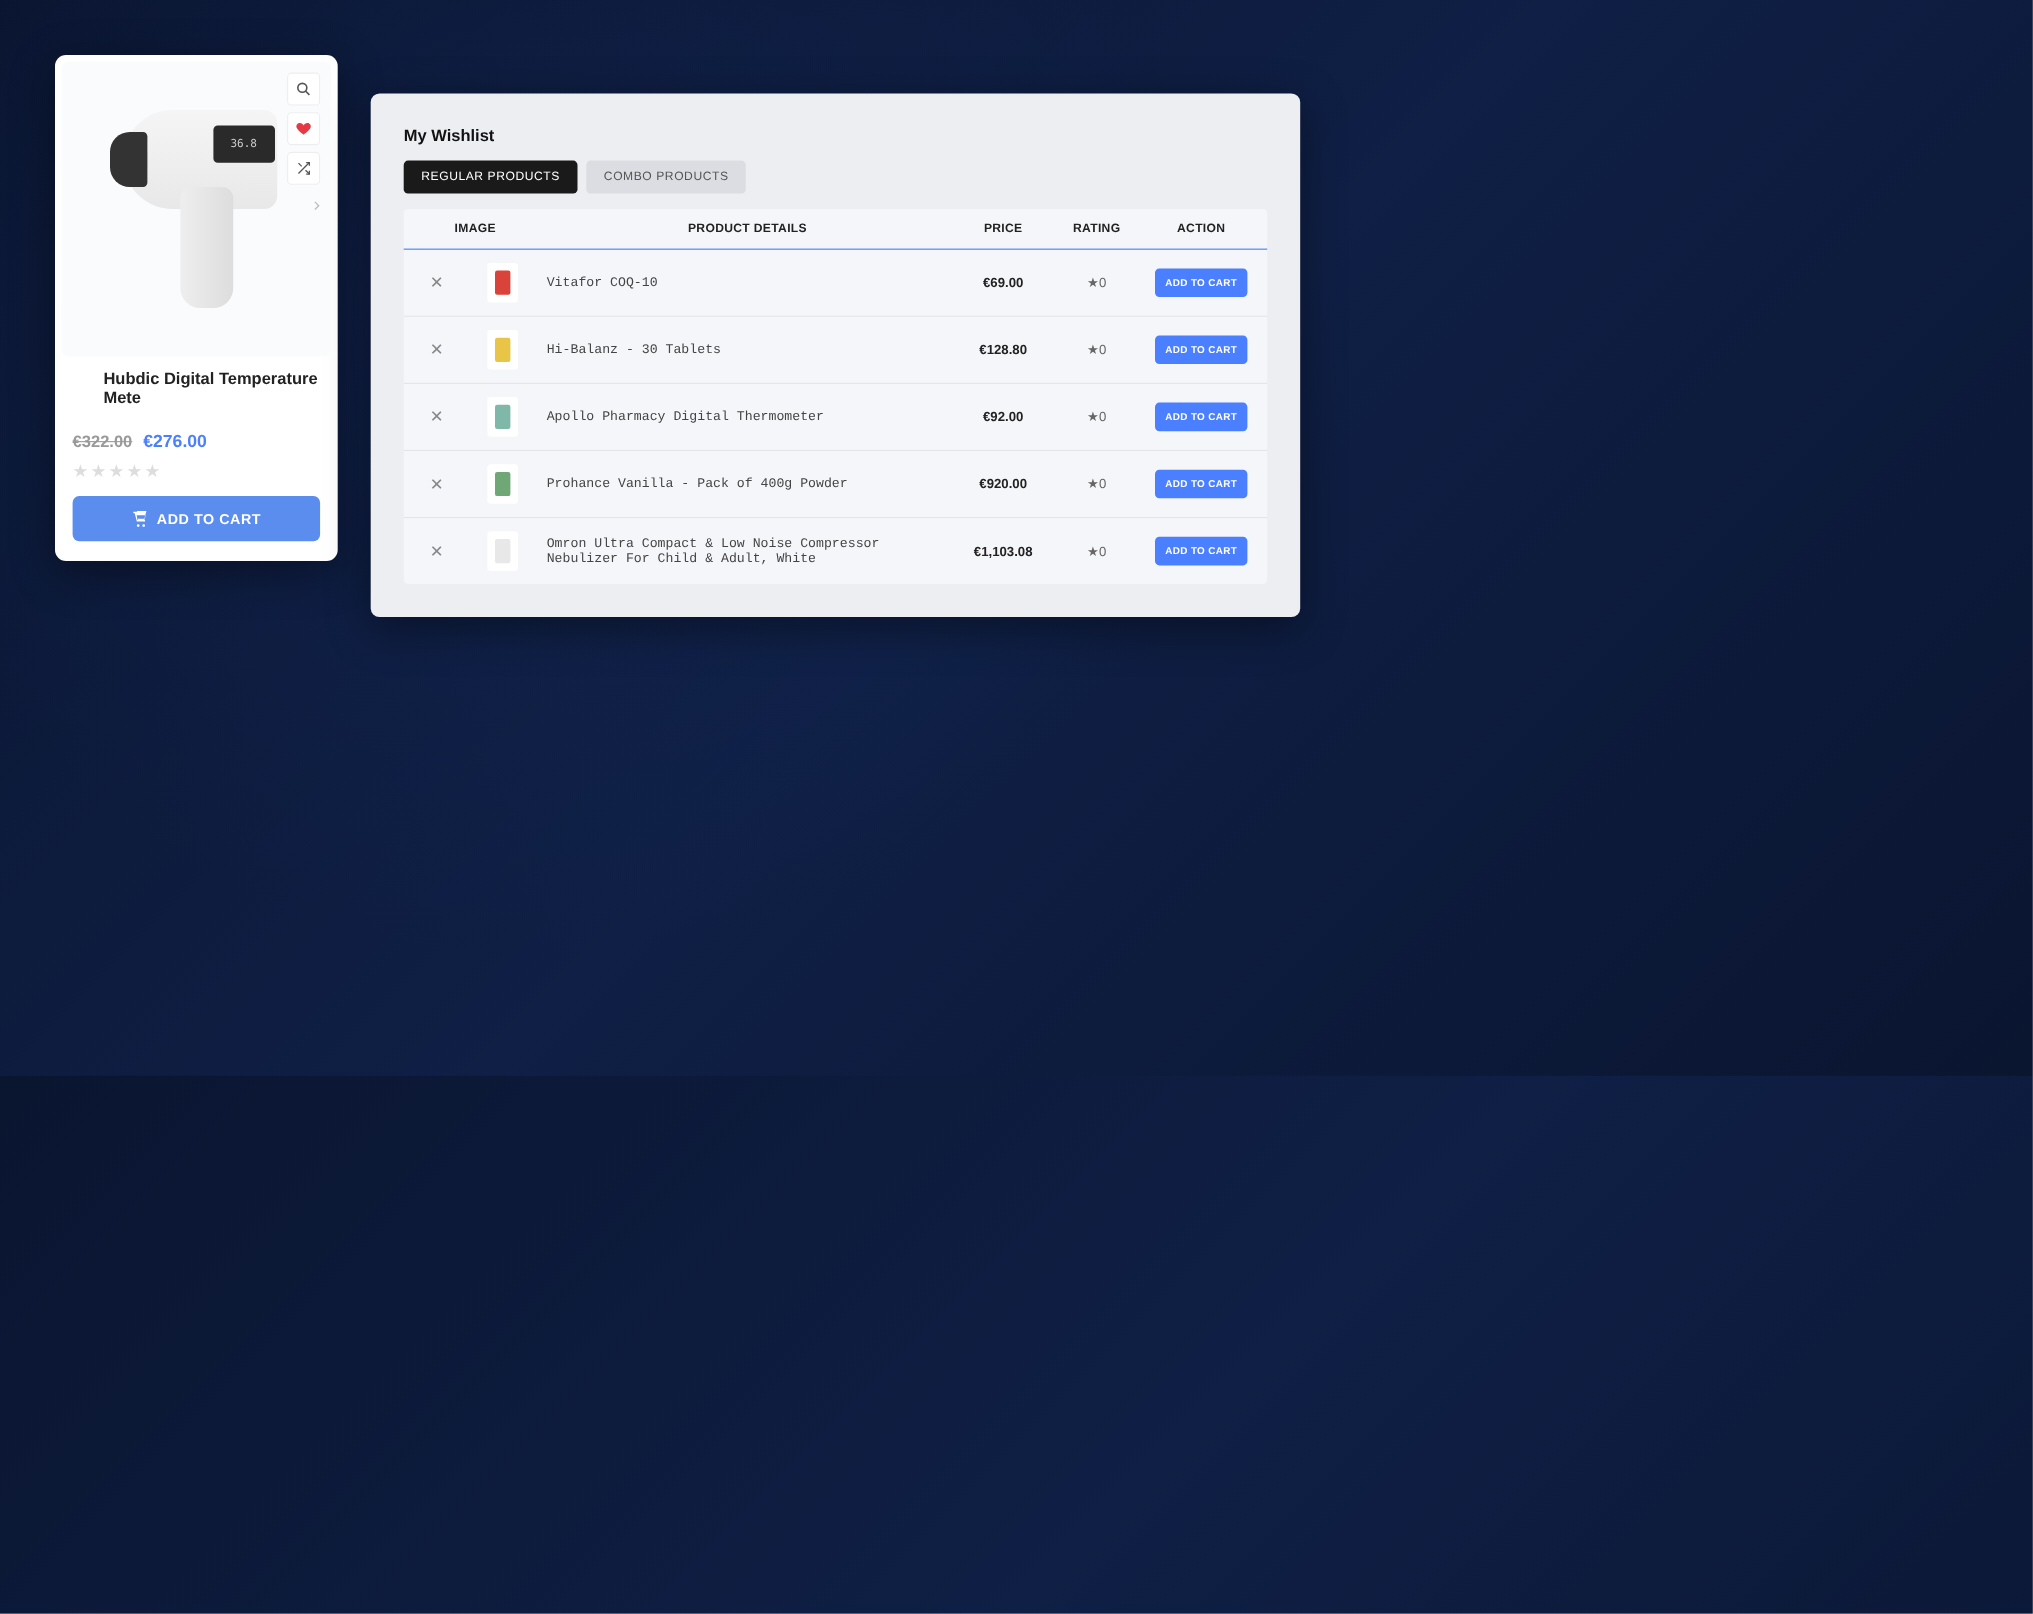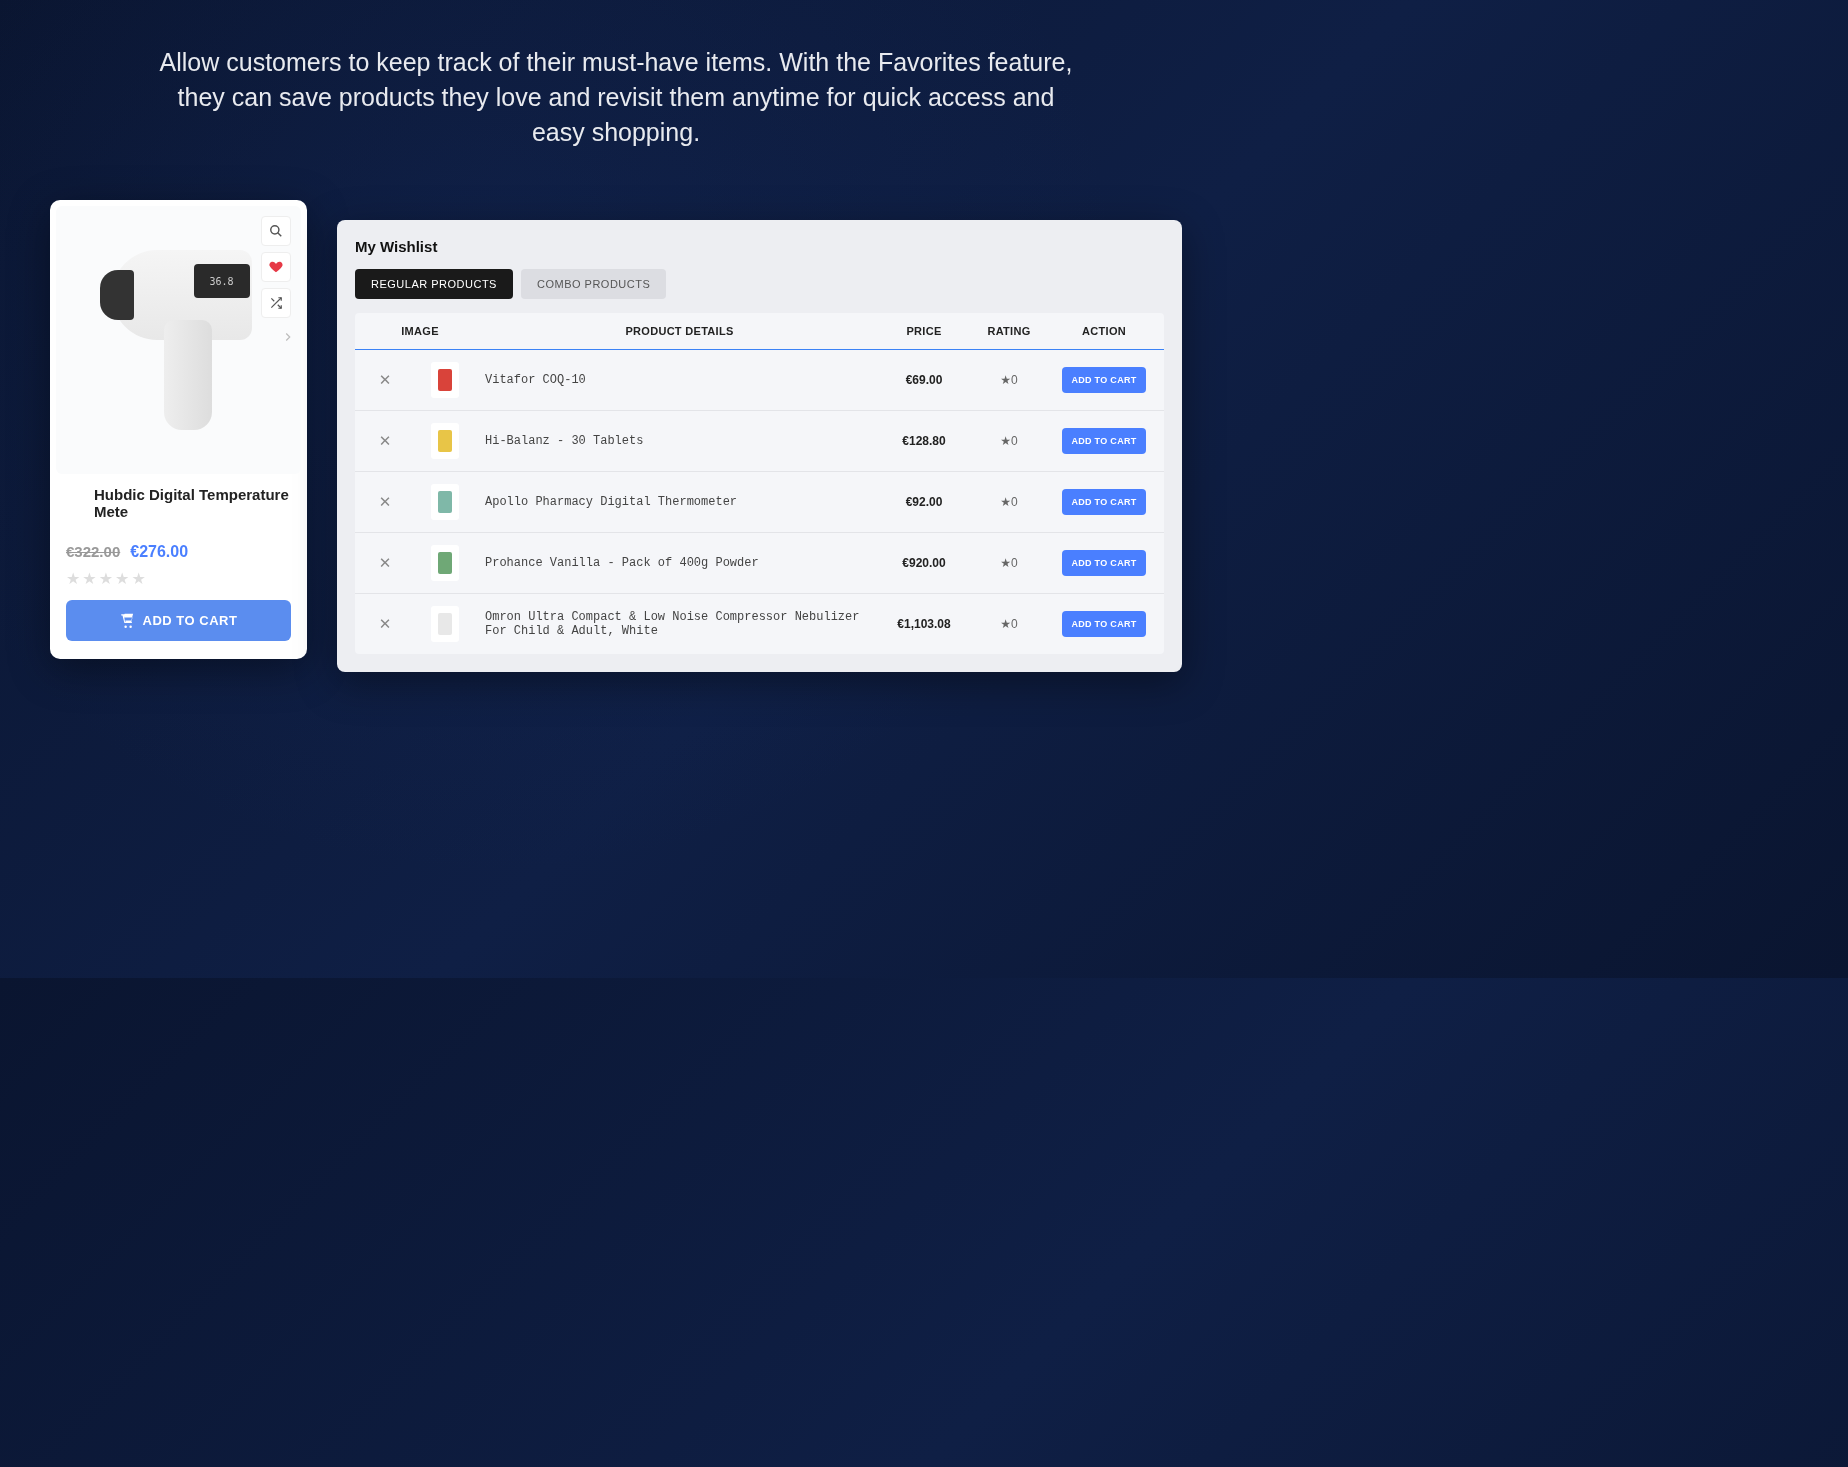--- a/index.html
+++ b/index.html
@@ -217,22 +217,22 @@
   justify-content: center;
   gap: 8px;
 }
 .add-cart-btn svg { width: 15px; height: 15px; fill: #fff; }
 
 
 .wishlist-panel {
   background: #edeef2;
   border-radius: 8px;
   flex: 1;
-  padding: 18px;
-  margin-top: 20px;
+  padding: 30px;
+  margin-top: 35px;
   box-shadow: 0 10px 40px rgba(0,0,0,0.4);
 }
 
 .wishlist-title {
   font-size: 15px;
   font-weight: 700;
   color: #111;
   margin-bottom: 14px;
 }
 
@@ -340,21 +340,20 @@
 }
 </style>
 </head>
 <body>
 
 <div class="bg-overlay"></div>
 
 <div class="content">
 
 
-  <p class="hero-desc">Allow customers to keep track of their must-have items. With the Favorites feature, they can save products they love and revisit them anytime for quick access and easy shopping.</p>
 
   <div class="panels">
 
     <div class="product-card">
       <div class="product-image-area">
         <div class="product-image-placeholder">
           <div class="thermo-gun">
             <div class="tg-body"></div>
             <div class="tg-sensor"></div>
             <div class="tg-screen">

